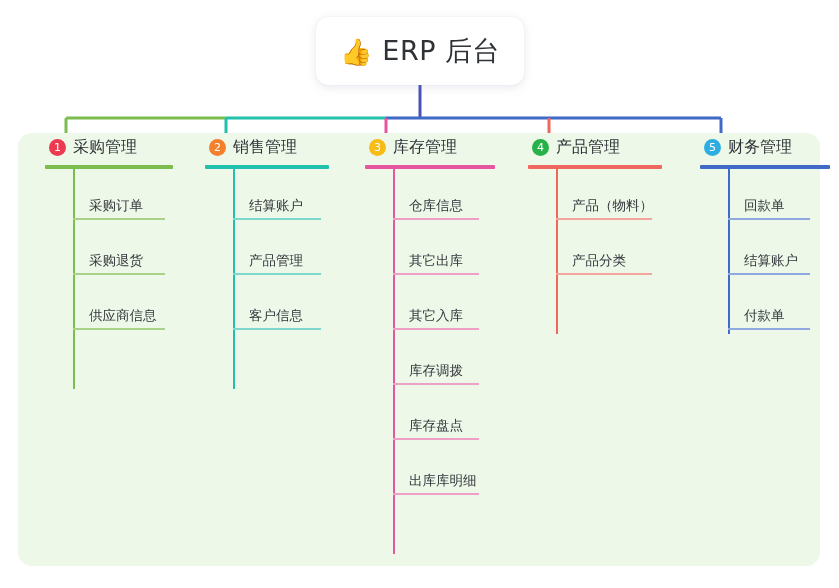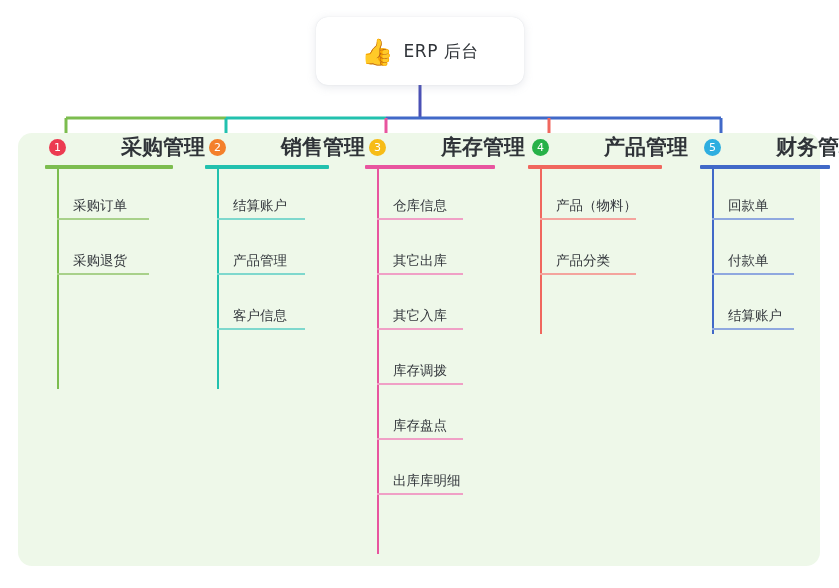--- a/index.html
+++ b/index.html
@@ -22,21 +22,21 @@
     display:flex; align-items:center; justify-content:center;
     gap:10px;
     box-sizing:border-box;
   }
   #root-node .thumb{
     font-size:26px; line-height:1;
     display:inline-block;
     transform:translateY(1px);
   }
   #root-node .root-label{
-    font-size:17px;
+    font-size:27px;
     color:#2f3338;
     letter-spacing:.5px;
     white-space:nowrap;
   }
 
   
   #connectors{
     position:absolute; left:0; top:0;
     width:839px; height:588px;
     pointer-events:none;
@@ -68,33 +68,32 @@
     width:17px;height:17px;
     border-radius:50%;
     color:#fff;
     font-size:11px;
     line-height:17px;
     text-align:center;
     font-family:"DejaVu Sans","Liberation Sans",sans-serif;
     flex:0 0 auto;
   }
   .col-title{
-    font-size:21px;
+    font-size:16px;
     color:#2f3338;
-    font-weight:bold;
-    margin-left:48px;
+    font-weight:normal;
   }
   .header-rule{
     height:4px;
     border-radius:1px;
     margin-top:4px;
   }
   .items{
     position:relative;
-    margin-left:12px;
+    margin-left:28px;
     padding-left:0;
   }
   .stem{
     position:absolute;
     left:0; top:0;
     width:2px;
   }
   .item{
     position:relative;
     height:55px;
@@ -145,20 +144,24 @@
       <div class="items">
         <div class="stem" style="background: rgb(124, 189, 79); height: 220px;"></div>
         <div class="item">
           <span class="item-label">采购订单</span>
           <div class="item-rule" style="background: rgb(168, 209, 138); width: 92px;"></div>
         </div>
         <div class="item">
           <span class="item-label">采购退货</span>
           <div class="item-rule" style="background: rgb(168, 209, 138); width: 92px;"></div>
         </div>
+        <div class="item">
+          <span class="item-label">供应商信息</span>
+          <div class="item-rule" style="background: rgb(168, 209, 138); width: 92px;"></div>
+        </div>
       </div>
     </div>
     <div class="column" style="left: 187px;">
       <div class="col-header">
         <span class="badge" style="background: rgb(244, 128, 43);">2</span>
         <span class="col-title">销售管理</span>
       </div>
       <div class="header-rule" style="background: rgb(34, 193, 174); width: 124px;"></div>
       <div class="items">
         <div class="stem" style="background: rgb(34, 193, 174); height: 220px;"></div>
@@ -234,22 +237,22 @@
         <span class="col-title">财务管理</span>
       </div>
       <div class="header-rule" style="background: rgb(65, 105, 200); width: 130px;"></div>
       <div class="items">
         <div class="stem" style="background: rgb(65, 105, 200); height: 165px;"></div>
         <div class="item">
           <span class="item-label">回款单</span>
           <div class="item-rule" style="background: rgb(143, 168, 223); width: 82px;"></div>
         </div>
         <div class="item">
+          <span class="item-label">结算账户</span>
+          <div class="item-rule" style="background: rgb(143, 168, 223); width: 82px;"></div>
+        </div>
+        <div class="item">
           <span class="item-label">付款单</span>
           <div class="item-rule" style="background: rgb(143, 168, 223); width: 82px;"></div>
         </div>
-        <div class="item">
-          <span class="item-label">结算账户</span>
-          <div class="item-rule" style="background: rgb(143, 168, 223); width: 82px;"></div>
-        </div>
       </div>
     </div>
   </div>
 
 </body></html>

